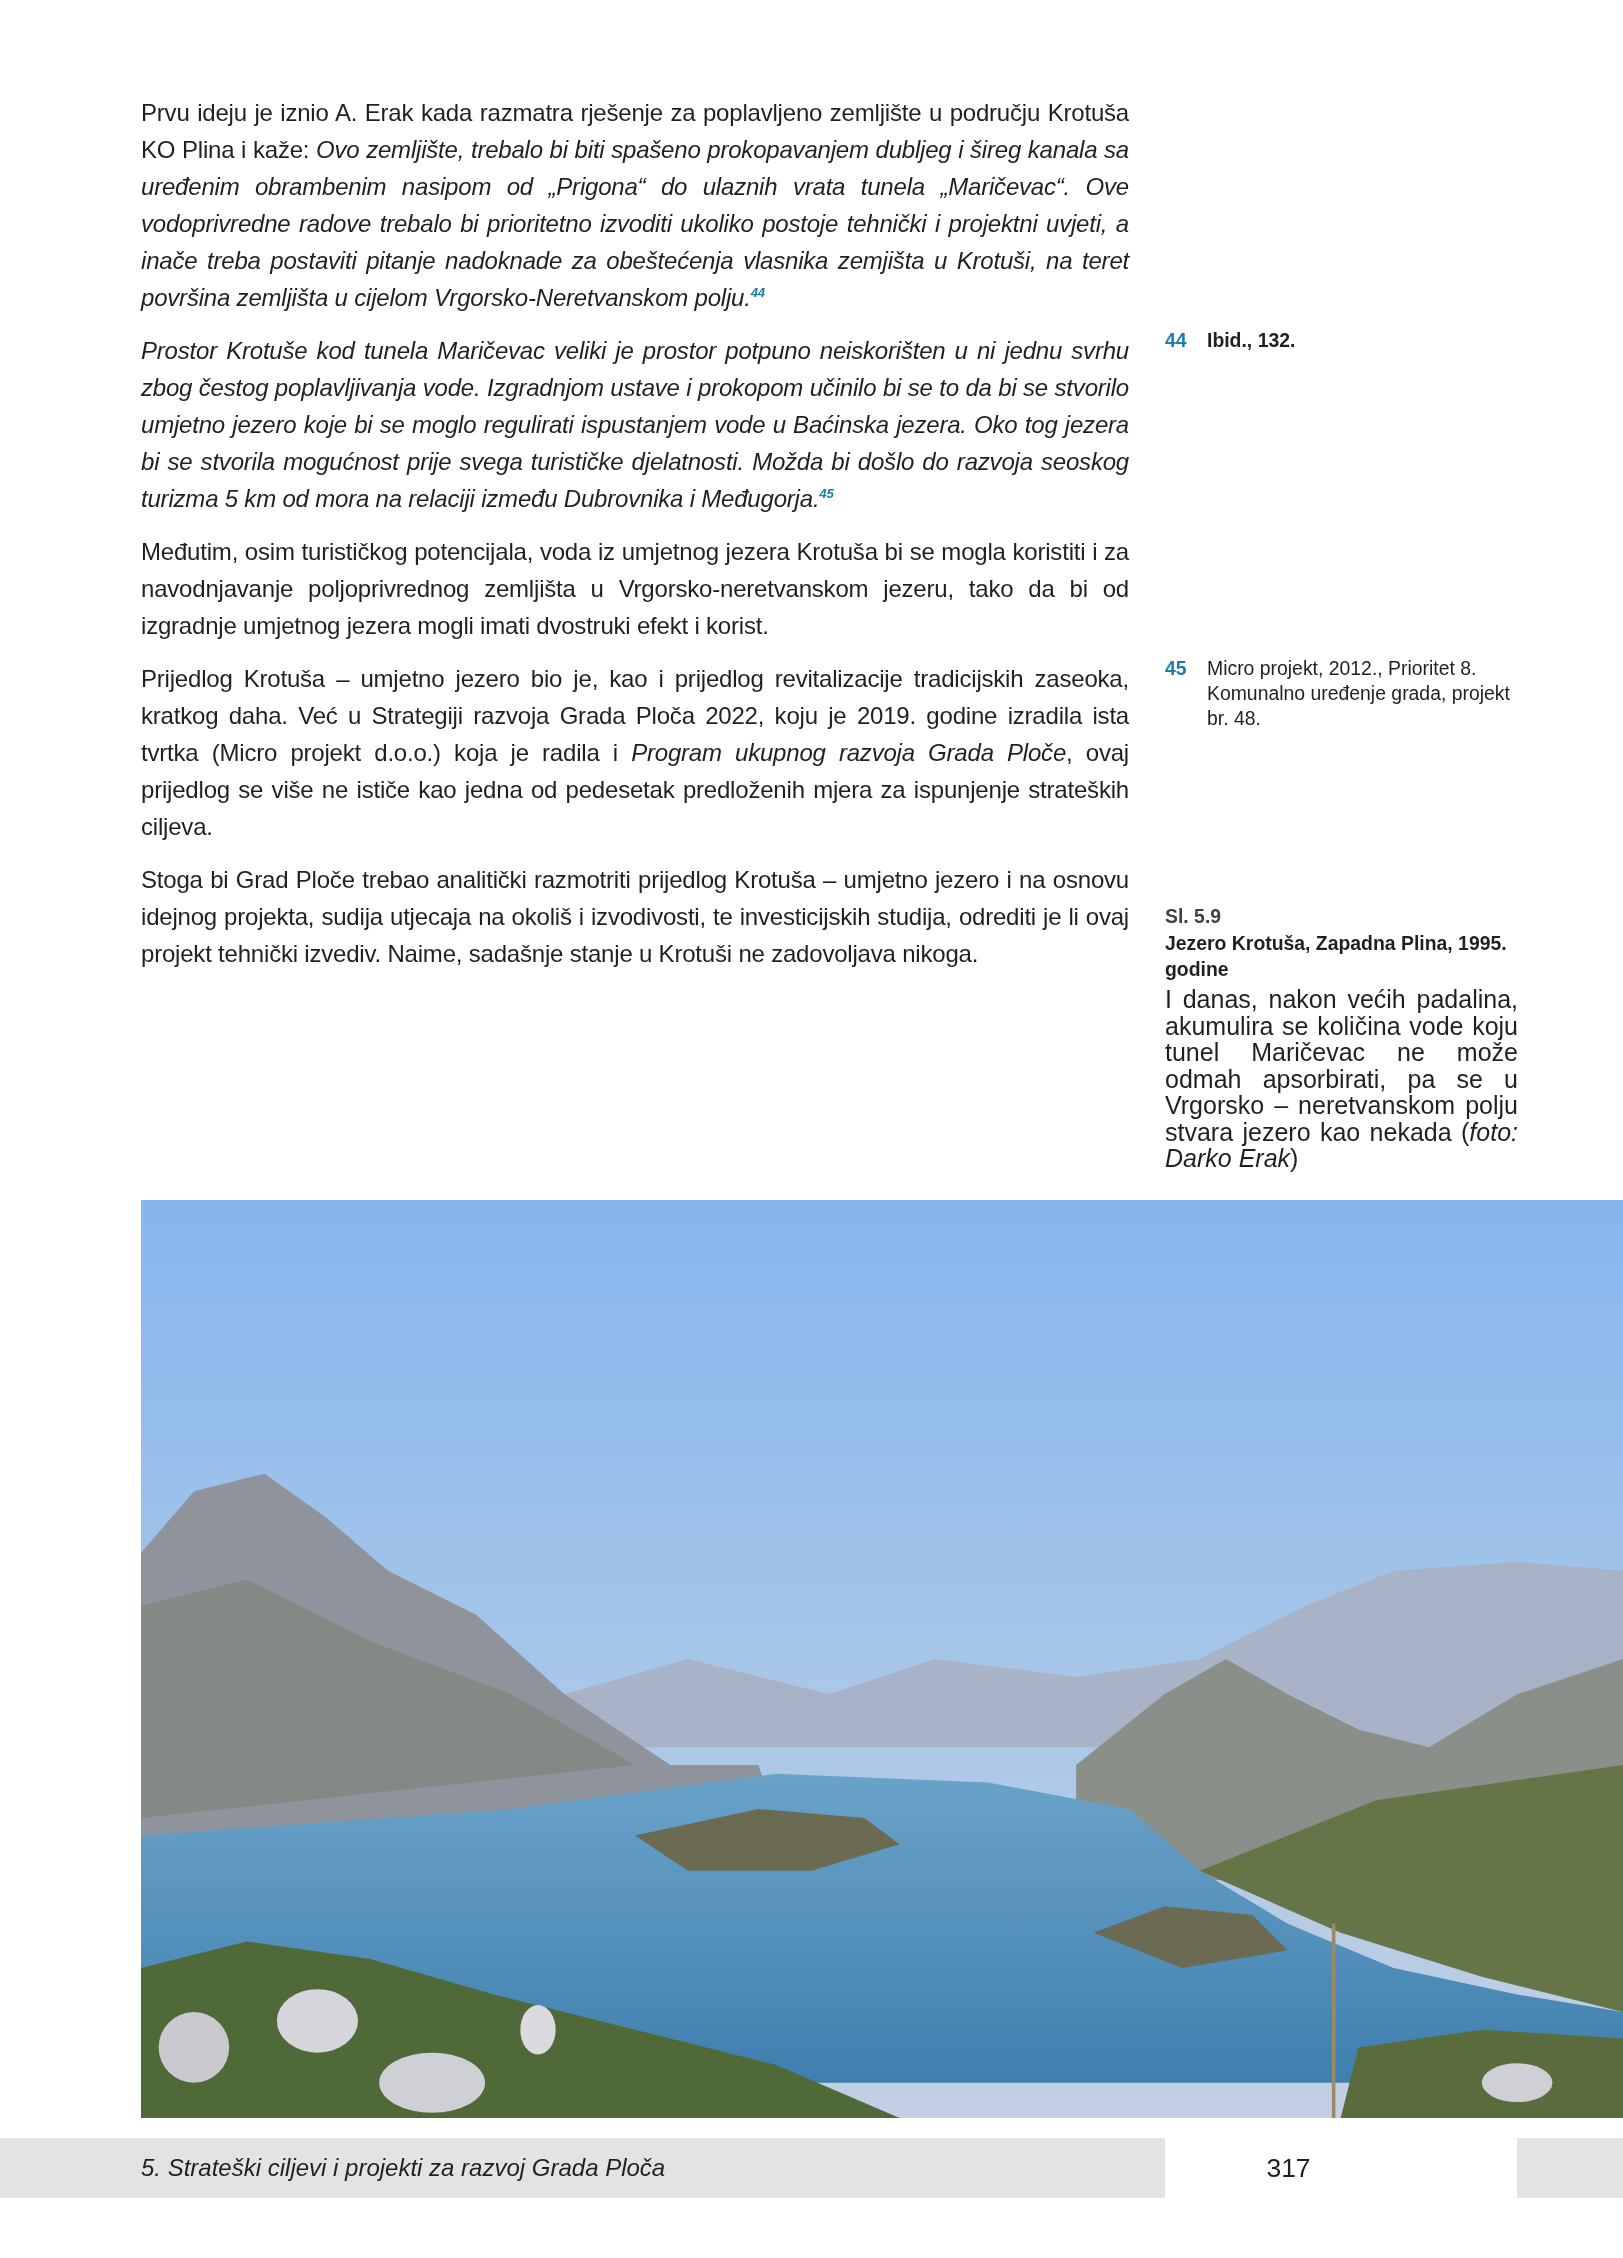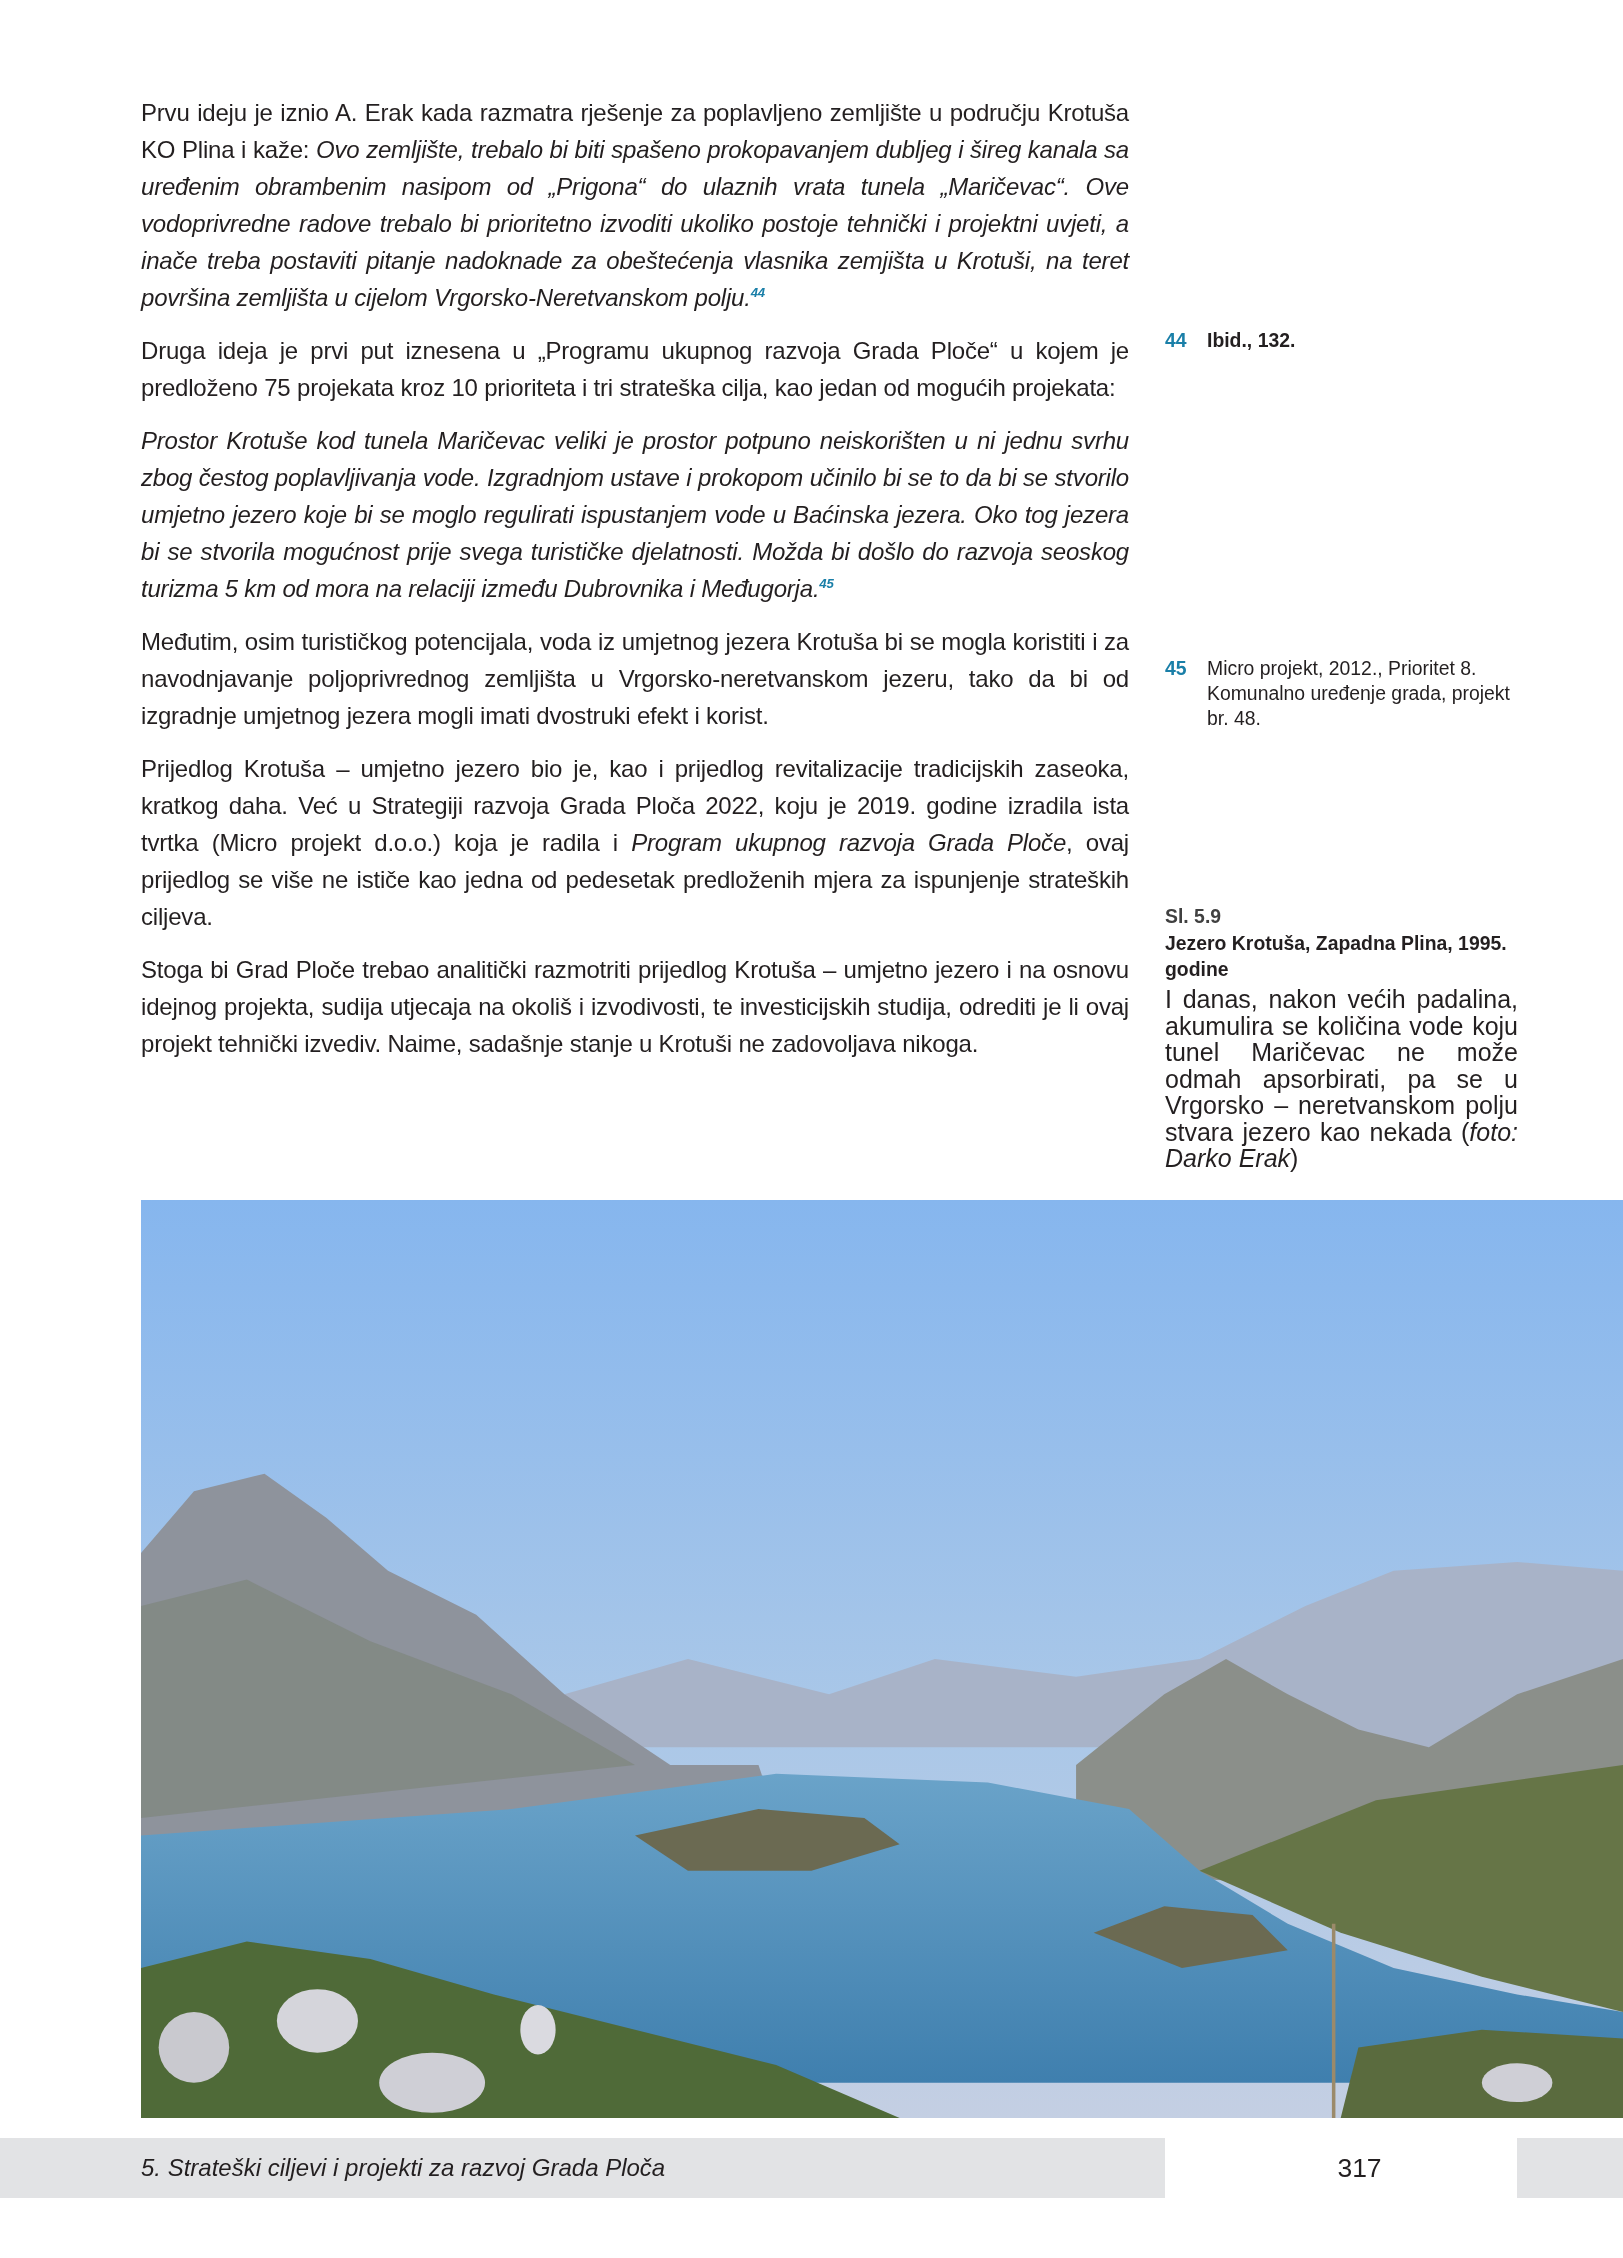--- a/index.html
+++ b/index.html
@@ -14,31 +14,30 @@
   .fn-num { color:#1a7fa8; font-weight:bold; width:42px; flex:none; }
   .fn-text { flex:1; }
   .fn-bold { font-weight:bold; }
   .cap-label { color:#404040; font-weight:bold; font-size:19.4px; line-height:26.5px; }
   .cap-title { font-weight:bold; font-size:19.4px; line-height:26.5px; margin-bottom:3.5px; }
   .cap-body { font-size:25px; line-height:26.5px; text-align:justify; }
   .photo { position:absolute; left:141px; top:1200px; width:1482px; height:918px; overflow:hidden; }
   .photo svg { display:block; width:100%; height:100%; }
   .footer-left { position:absolute; left:0; top:2138px; width:1165px; height:60px; background:#e2e3e5; }
   .footer-title { position:absolute; left:141px; top:2154px; font-size:24px; font-style:italic; color:#231f20; }
-  .footer-page { position:absolute; left:1183px; top:2138px; width:353px; height:60px; text-align:center; font-size:26.5px; line-height:60px; color:#231f20; }
+  .footer-page { position:absolute; left:1112px; top:2138px; width:353px; height:60px; text-align:center; font-size:26.5px; line-height:60px; color:#231f20; }
   .footer-right { position:absolute; left:1517px; top:2138px; width:106px; height:60px; background:#e2e3e5; }
 </style>
 </head>
 <body>
 
 <div class="main">
   <p class="p">
     <span>Prvu ideju je iznio A. Erak kada razmatra rješenje za poplavljeno zemljište u području Krotuša KO Plina i kaže: </span><i>Ovo zemljište, trebalo bi biti spašeno prokopavanjem dubljeg i šireg kanala sa uređenim obrambenim nasipom od „Prigona“ do ulaznih vrata tunela „Maričevac“. Ove vodoprivredne radove trebalo bi prioritetno izvoditi ukoliko postoje tehnički i projektni uvjeti, a inače treba postaviti pitanje nadoknade za obeštećenja vlasnika zemjišta u Krotuši, na teret površina zemljišta u cijelom Vrgorsko-Neretvanskom polju.</i><span class="sup">44</span>
   </p>
-  <p class="p">Druga ideja je prvi put iznesena u „Programu ukupnog razvoja Grada Ploče“ u kojem je predloženo 75 projekata kroz 10 prioriteta i tri strateška cilja, kao jedan od mogućih projekata:</p>
   <p class="p">
     <i>Prostor Krotuše kod tunela Maričevac veliki je prostor potpuno neiskorišten u ni jednu svrhu zbog čestog poplavljivanja vode. Izgradnjom ustave i prokopom učinilo bi se to da bi se stvorilo umjetno jezero koje bi se moglo regulirati ispustanjem vode u Baćinska jezera. Oko tog jezera bi se stvorila mogućnost prije svega turističke djelatnosti. Možda bi došlo do razvoja seoskog turizma 5 km od mora na relaciji između Dubrovnika i Međugorja.</i><span class="sup">45</span>
   </p>
   <p class="p">Međutim, osim turističkog potencijala, voda iz umjetnog jezera Krotuša bi se mogla koristiti i za navodnjavanje poljoprivrednog zemljišta u Vrgorsko-neretvanskom jezeru, tako da bi od izgradnje umjetnog jezera mogli imati dvostruki efekt i korist.</p>
   <p class="p">
     <span>Prijedlog Krotuša – umjetno jezero bio je, kao i prijedlog revitalizacije tradicijskih zaseoka, kratkog daha. Već u Strategiji razvoja Grada Ploča 2022, koju je 2019. godine izradila ista tvrtka (Micro projekt d.o.o.) koja je radila i </span><i>Program ukupnog razvoja Grada Ploče</i><span>, ovaj prijedlog se više ne ističe kao jedna od pedesetak predloženih mjera za ispunjenje strateških ciljeva.</span>
   </p>
   <p class="p">Stoga bi Grad Ploče trebao analitički razmotriti prijedlog Krotuša – umjetno jezero i na osnovu idejnog projekta, sudija utjecaja na okoliš i izvodivosti, te investicijskih studija, odrediti je li ovaj projekt tehnički izvediv. Naime, sadašnje stanje u Krotuši ne zadovoljava nikoga.</p>
 </div>
 

